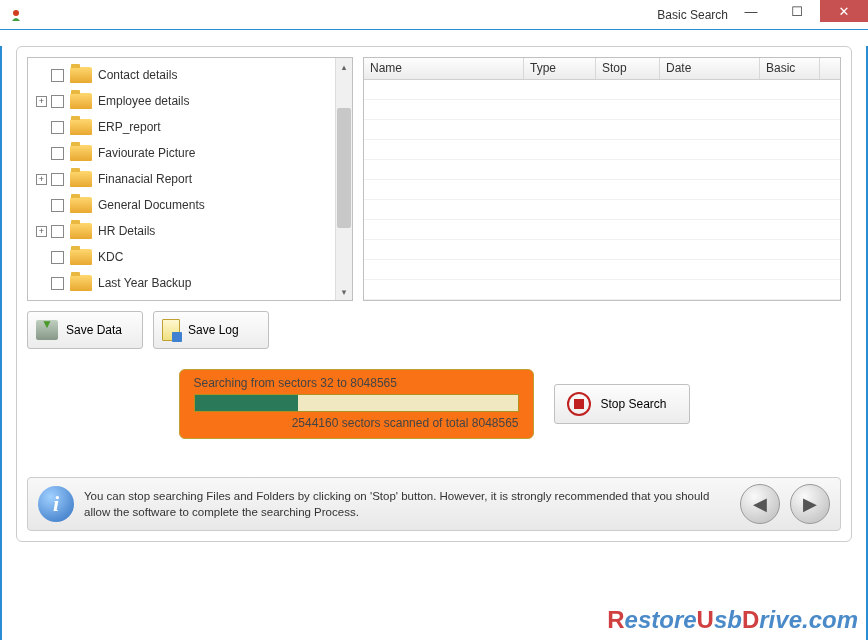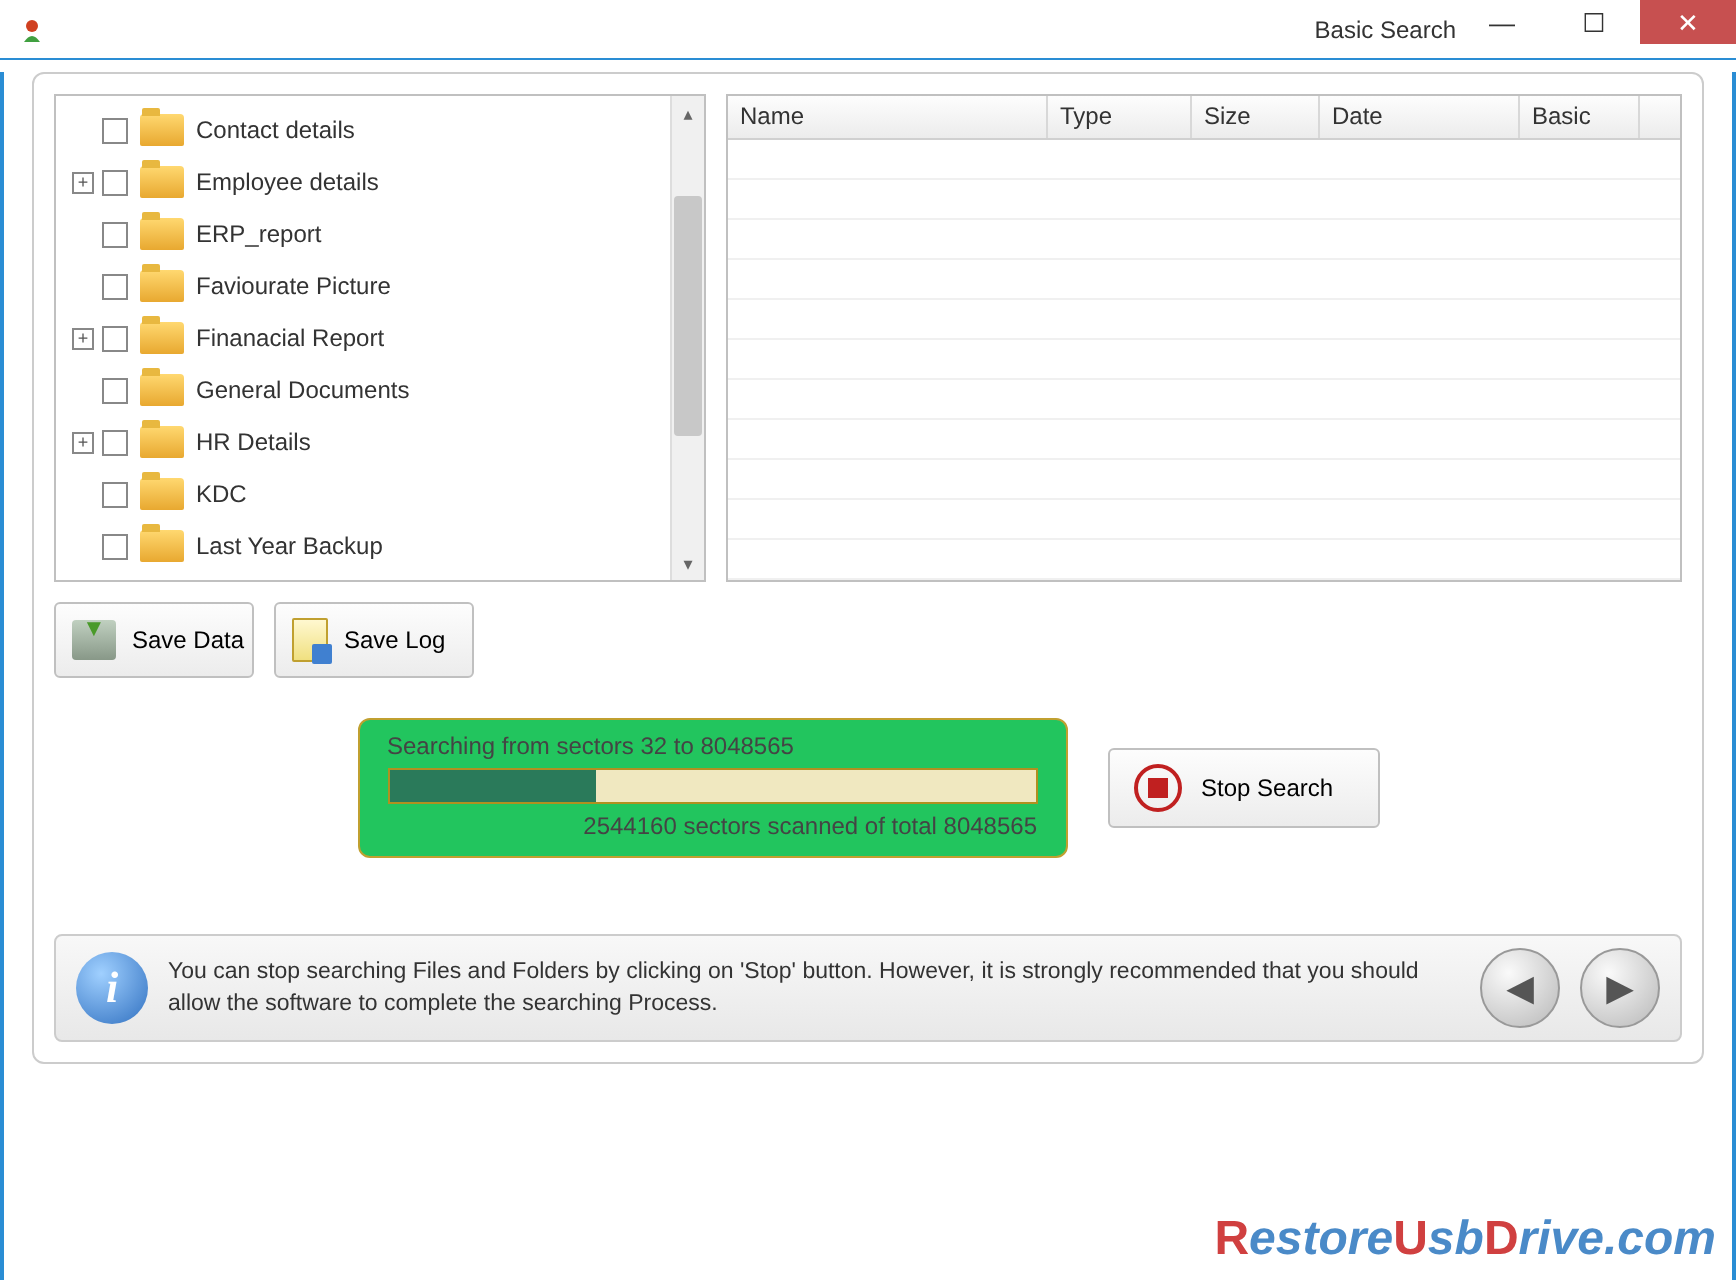--- a/index.html
+++ b/index.html
@@ -17,21 +17,21 @@
 
 .header-banner { height: 84px; margin: 6px 8px; border: 1px solid #ccc; border-radius: 4px; background: linear-gradient(180deg, #dce8f0 0%, #a8c4d8 35%, #cfdde8 60%, #e8eff4 100%); position: relative; display: flex; align-items: center; }
 .logo-box { width: 60px; height: 60px; margin-left: 18px; background: #fff; border: 1px solid #f0a050; border-radius: 6px; display: flex; align-items: center; justify-content: center; }
 .logo-inner { width: 36px; height: 36px; background: repeating-conic-gradient(#e85a2a 0 25%, #fff 25% 50%); border-radius: 2px; }
 .contact-btn { position: absolute; left: 500px; top: 12px; background: linear-gradient(#f8e070, #e8c030); border: 1px solid #a08020; border-radius: 4px; padding: 3px 12px 3px 6px; display: flex; align-items: center; gap: 6px; font-size: 13px; font-weight: bold; }
 .contact-icon { width: 20px; height: 20px; background: radial-gradient(circle at 40% 30%, #ffd8b0, #d08030); border-radius: 50% 50% 45% 45%; border: 1px solid #805020; }
 .brand { position: absolute; right: 20px; top: 10px; text-align: right; }
 .brand-ddr { font-size: 30px; font-weight: bold; color: #e87020; letter-spacing: 2px; font-family: Arial; }
 .brand-sub { font-size: 16px; color: #2070c0; font-weight: bold; margin-top: -2px; }
 
-.body-panel { margin: 6px 14px; border: 1px solid #ccc; border-radius: 6px; padding: 10px; height: 496px; background: #fff; position: relative; }
+.body-panel { margin: 16px 14px; border: 1px solid #ccc; border-radius: 6px; padding: 10px; height: 496px; background: #fff; position: relative; }
 
 .file-row { display: flex; gap: 10px; height: 244px; }
 .tree-panel { width: 326px; border: 1px solid #c0c0c0; display: flex; background: #fff; }
 .tree-content { flex: 1; padding: 4px 0; overflow: hidden; }
 .tree-item { display: flex; align-items: center; height: 26px; padding-left: 8px; font-size: 12px; color: #333; }
 .tree-expander { width: 11px; height: 11px; border: 1px solid #888; display: flex; align-items: center; justify-content: center; font-size: 9px; line-height: 1; margin-right: 4px; background: #fff; color: #555; }
 .tree-spacer { width: 15px; }
 .tree-cb { width: 13px; height: 13px; border: 1px solid #888; margin-right: 6px; background: #fff; }
 .folder-icon { width: 22px; height: 16px; background: linear-gradient(#ffd870, #e8a830); border-radius: 2px 2px 1px 1px; margin-right: 6px; position: relative; }
 .folder-icon::before { content: ""; position: absolute; top: -3px; left: 1px; width: 9px; height: 4px; background: #e8b840; border-radius: 1px 1px 0 0; }
@@ -39,28 +39,28 @@
 .tree-thumb { position: absolute; left: 1px; right: 1px; top: 50px; height: 120px; background: #c8c8c8; border-radius: 2px; }
 .scroll-arrow { position: absolute; left: 0; right: 0; height: 17px; display:flex; align-items:center; justify-content:center; font-size:9px; color:#666; }
 
 .list-panel { flex: 1; border: 1px solid #c0c0c0; background: #fff; }
 .list-header { display: flex; height: 22px; background: linear-gradient(#fdfdfd, #ececec); border-bottom: 1px solid #d0d0d0; }
 .list-col { border-right: 1px solid #d8d8d8; padding: 3px 6px; font-size: 12px; color: #333; }
 .list-rows { height: 218px; }
 .list-row-stripe { height: 20px; border-bottom: 1px solid #f0f0f0; }
 
 .action-btns { display: flex; gap: 10px; margin-top: 10px; }
-.action-btn { width: 100px; height: 38px; border: 1px solid #c0c0c0; border-radius: 3px; background: linear-gradient(#fdfdfd, #ececec); display: flex; align-items: center; gap: 8px; padding-left: 8px; font-size: 12px; }
+.action-btn { width: 116px; height: 38px; border: 1px solid #c0c0c0; border-radius: 3px; background: linear-gradient(#fdfdfd, #ececec); display: flex; align-items: center; gap: 8px; padding-left: 8px; font-size: 12px; }
 .save-data-icon { width: 22px; height: 20px; background: linear-gradient(#c0d0c0, #889888); border-radius: 2px; position: relative; }
 .save-data-icon::after { content:"▼"; position:absolute; left:5px; top:-3px; color:#4a9a2a; font-size:12px; }
 .save-log-icon { width: 18px; height: 22px; background: linear-gradient(#fff8d0, #f0e080); border: 1px solid #c0a030; border-radius: 1px; position: relative; }
 .save-log-icon::after { content:""; position:absolute; right:-3px; bottom:-2px; width:10px; height:10px; background:#4080d0; border-radius:1px; }
 
 .progress-row { display: flex; align-items: center; justify-content: center; gap: 20px; margin-top: 20px; }
-.progress-box { width: 355px; background: #22c55e; border: 1px solid #c0a030; border-radius: 6px; padding: 6px 14px 8px; font-size: 12px; color: #444; }
+.progress-box { width: 355px; background: #f97316; border: 1px solid #c0a030; border-radius: 6px; padding: 6px 14px 8px; font-size: 12px; color: #444; }
 .progress-bar-outer { height: 18px; background: #f0e8c0; border: 1px solid #b09020; margin: 4px 0; position: relative; }
 .progress-bar-fill { height: 100%; background: #2a7a5a; width: 32%; }
 .progress-bottom { text-align: right; }
 .stop-btn { width: 136px; height: 40px; border: 1px solid #c0c0c0; border-radius: 3px; background: linear-gradient(#fdfdfd, #ececec); display: flex; align-items: center; gap: 10px; padding-left: 12px; font-size: 12px; }
 .stop-icon { width: 24px; height: 24px; border: 2px solid #c02020; border-radius: 50%; display: flex; align-items: center; justify-content: center; }
 .stop-sq { width: 10px; height: 10px; background: #c02020; }
 
 .info-row { position: absolute; left: 10px; right: 10px; bottom: 10px; height: 54px; border: 1px solid #ccc; border-radius: 4px; background: linear-gradient(#f8f8f8, #e8e8e8); display: flex; align-items: center; padding: 0 10px; gap: 10px; }
 .info-icon { width: 36px; height: 36px; border-radius: 50%; background: radial-gradient(circle at 35% 30%, #a0d0ff, #3070c0); display: flex; align-items: center; justify-content: center; color: #fff; font-weight: bold; font-style: italic; font-size: 22px; font-family: Georgia; }
 .info-text { flex: 1; font-size: 11.5px; color: #333; line-height: 1.4; }
@@ -154,21 +154,21 @@
         <div class="tree-scroll">
           <div class="scroll-arrow" style="top:0">▴</div>
           <div class="tree-thumb"></div>
           <div class="scroll-arrow" style="bottom:0">▾</div>
         </div>
       </div>
       <div class="list-panel">
         <div class="list-header" id="list-header">
             <div class="list-col" style="width: 160px;">Name</div>
             <div class="list-col" style="width: 72px;">Type</div>
-            <div class="list-col" style="width: 64px;">Size</div>
+            <div class="list-col" style="width: 64px;">Stop</div>
             <div class="list-col" style="width: 100px;">Date</div>
             <div class="list-col" style="width: 60px;">Basic</div>
           </div>
         <div class="list-rows" id="list-rows">
             <div class="list-row-stripe"></div>
             <div class="list-row-stripe"></div>
             <div class="list-row-stripe"></div>
             <div class="list-row-stripe"></div>
             <div class="list-row-stripe"></div>
             <div class="list-row-stripe"></div>

